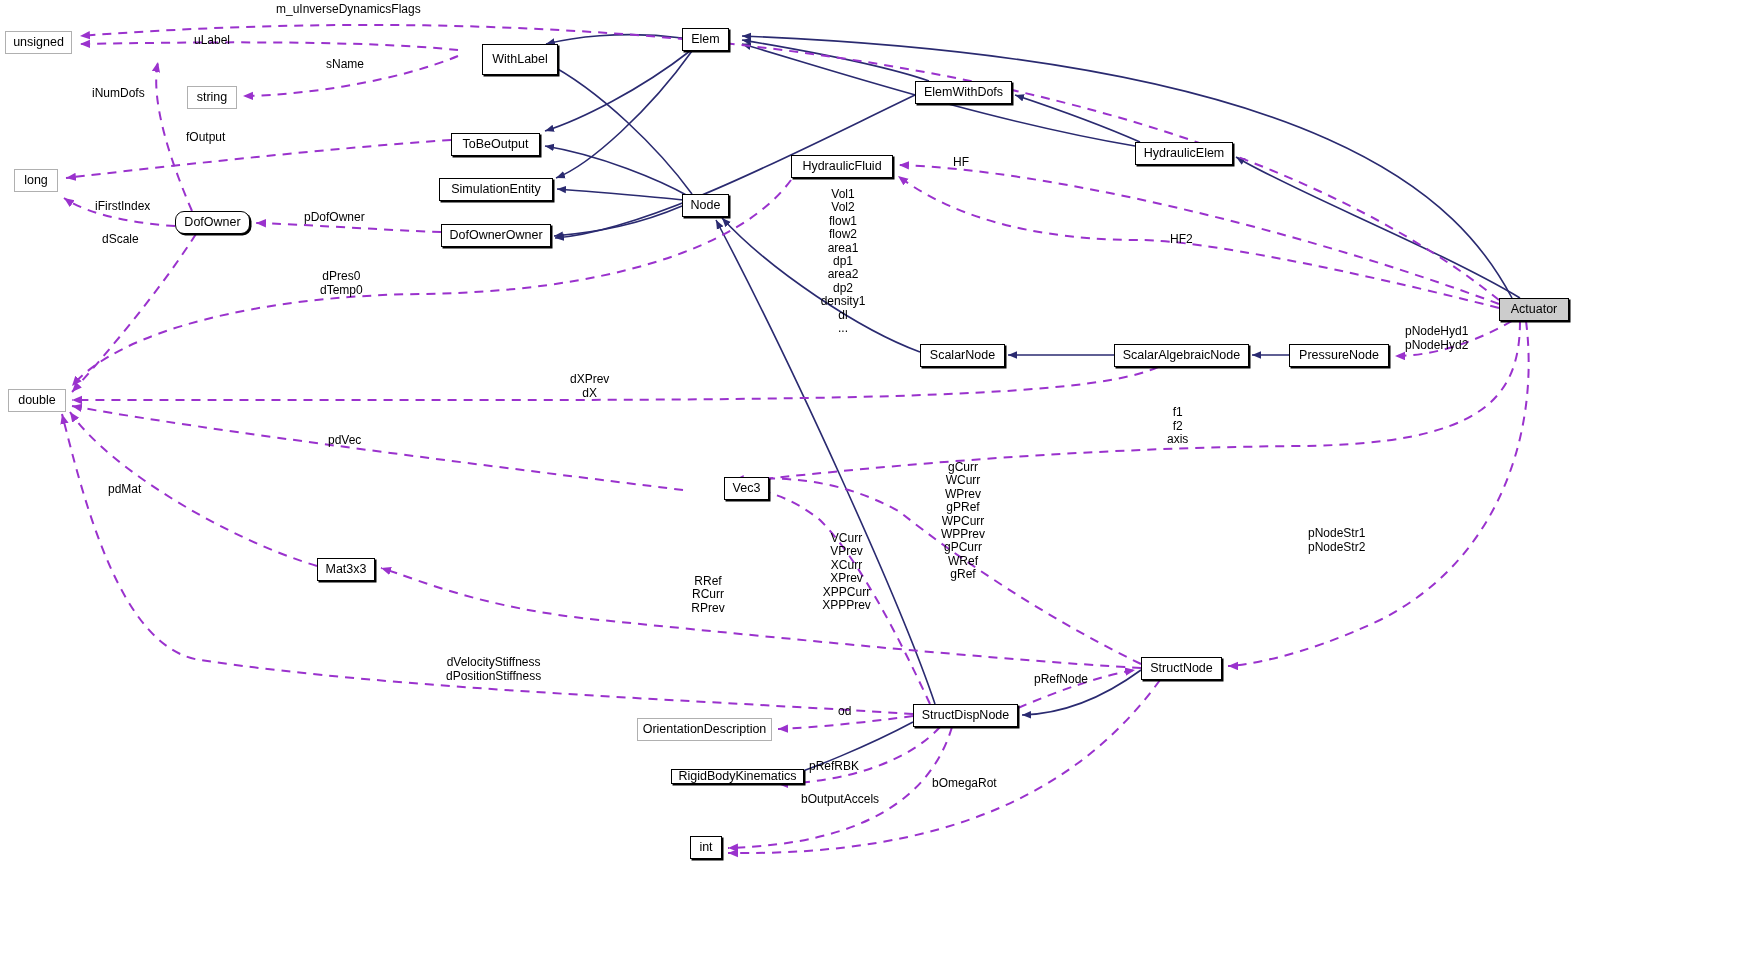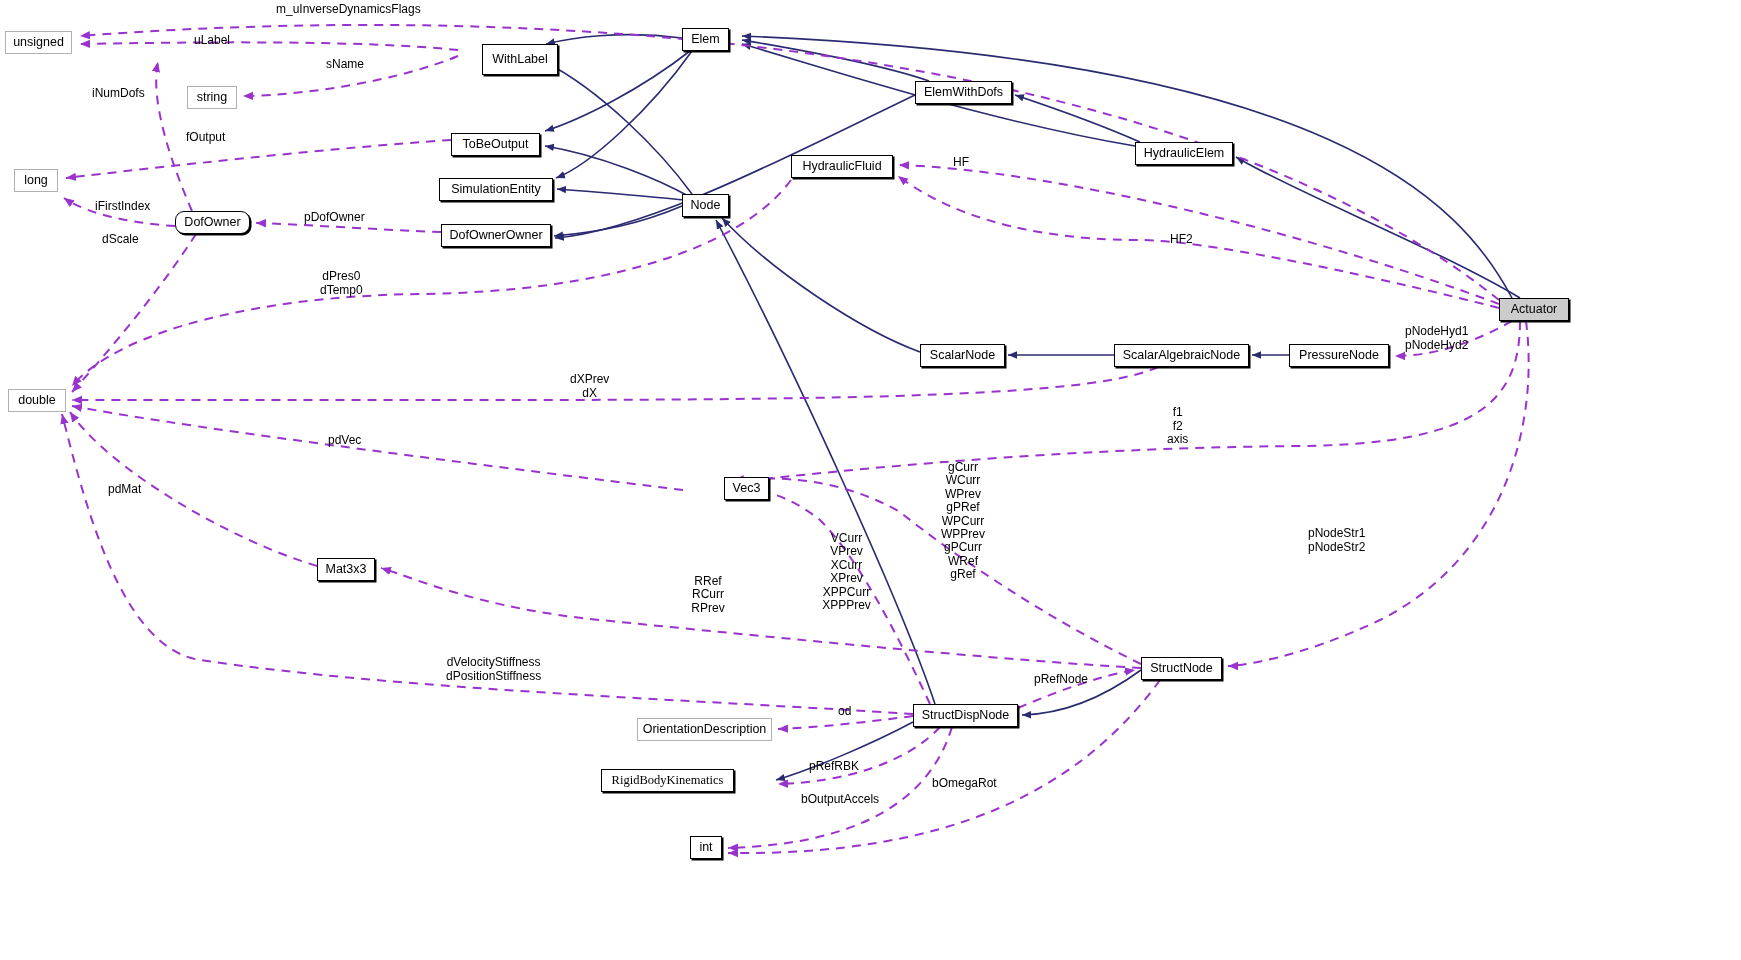--- a/index.html
+++ b/index.html
@@ -181,27 +181,38 @@
   </div>
   <div class="node solid" style="left:1141px;top:657px;width:81px;height:23px;">
     <span>StructNode</span>
   </div>
   <div class="node solid" style="left:913px;top:704px;width:105px;height:23px;">
     <span>StructDispNode</span>
   </div>
   <div class="node light" style="left:637px;top:718px;width:135px;height:23px;">
     <span>OrientationDescription</span>
   </div>
-  <div class="node solid" style="left:601px;top:769px;width:133px;height:23px;font-family:Liberation Serif, serif;">
+  <div class="node solid" style="left:671px;top:769px;width:133px;height:15px;">
     <span>RigidBodyKinematics</span>
   </div>
   <div class="node solid" style="left:690px;top:836px;width:32px;height:23px;">
     <span>int</span>
   </div>
 
+  <div class="attrlist" style="left:812px;top:188px;width:62px;">Vol1
+Vol2
+flow1
+flow2
+area1
+dp1
+area2
+dp2
+density1
+dl
+...</div>
   <div class="attrlist" style="left:930px;top:461px;width:66px;">gCurr
 WCurr
 WPrev
 gPRef
 WPCurr
 WPPrev
 gPCurr
 WRef
 gRef</div>
   <div class="attrlist" style="left:815px;top:532px;width:63px;">VCurr

